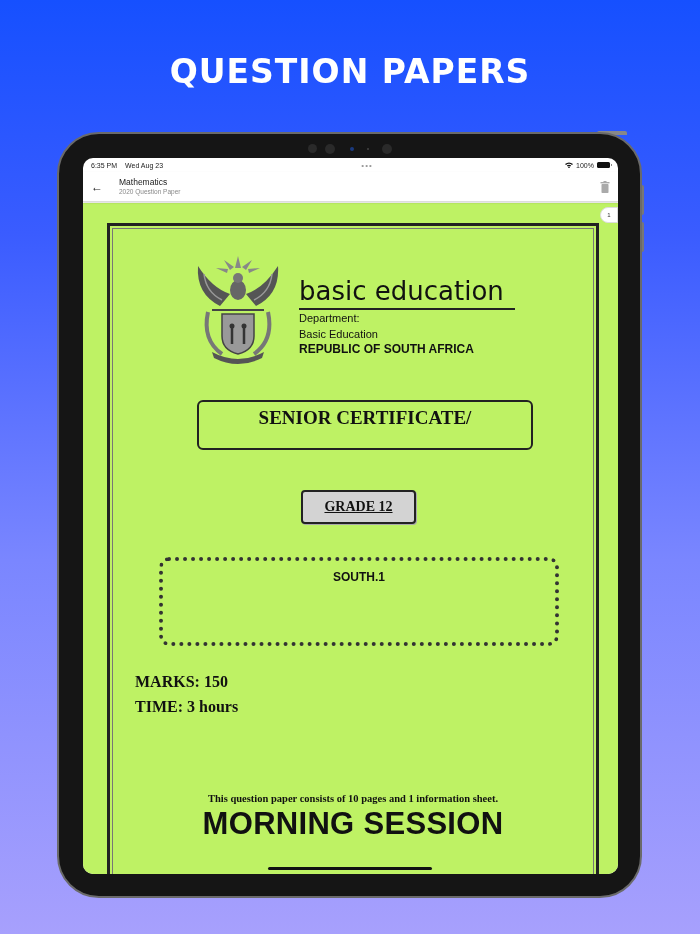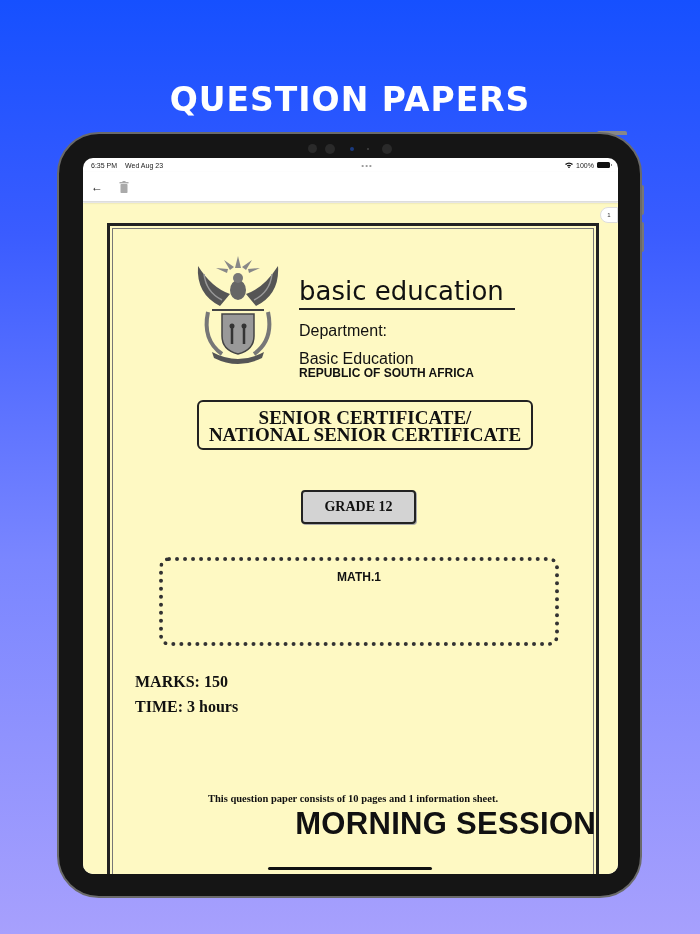--- a/index.html
+++ b/index.html
@@ -3,21 +3,21 @@
 <meta charset="utf-8">
 <style>
   * { box-sizing: border-box; margin: 0; padding: 0; }
   html, body { width: 700px; height: 934px; overflow: hidden; }
   body {
     background: linear-gradient(180deg, #1650ff 0%, #3a5cff 25%, #7a86ff 60%, #a7a0fd 100%);
     font-family: "Liberation Sans", sans-serif;
     position: relative;
   }
   .hero-title {
-    position: absolute; top: 80px; left: 0; width: 700px;
+    position: absolute; top: 52px; left: 0; width: 700px;
     text-align: center; color: #fff;
     font-family: "DejaVu Sans", sans-serif;
     font-weight: bold; font-size: 33px; letter-spacing: 1px;
   }
   .device {
     position: absolute; left: 57px; top: 132px; width: 585px; height: 766px;
     background: #151515; border-radius: 42px;
     border: 2px solid #6a6a6a;
   }
   .device-btn {
@@ -48,68 +48,69 @@
   .app-bar {
     height: 30px; display: flex; align-items: center; padding: 0 8px;
     border-bottom: 1px solid #ddd; box-shadow: 0 1px 2px rgba(0,0,0,0.15);
     position: relative; z-index: 2; background: #fff;
   }
   .back-btn { width: 16px; font-size: 12px; color: #222; margin-right: 12px; cursor: pointer; }
   .title-wrap { flex: 1; line-height: 1.1; }
   .app-title { font-size: 8.5px; color: #222; }
   .app-subtitle { font-size: 6.5px; color: #888; }
   .delete-btn { width: 10px; height: 12px; cursor: pointer; }
-  .viewer { position: absolute; top: 45px; left: 0; width: 535px; height: 671px; background: #fef9c3; }
+  .viewer { position: absolute; top: 45px; left: 0; width: 535px; height: 671px; background: #bef264; }
   .page-badge {
     position: absolute; right: 0px; top: 4px; width: 18px; height: 16px;
     background: #fff; border: 1px solid #ddd; border-radius: 8px 0 0 8px;
     font-size: 6px; color: #333; text-align: center; line-height: 14px;
   }
   .paper {
     position: absolute; left: 24px; top: 20px; width: 492px; height: 680px;
     border: 3px solid #222; outline: 1px solid #777; outline-offset: -6px;
   }
   .crest { position: absolute; left: 84px; top: 28px; width: 88px; height: 110px; }
   .be-block { position: absolute; left: 189px; top: 50px; width: 216px; }
   .be-title {
     font-size: 26px; color: #111; border-bottom: 2px solid #222;
     padding-bottom: 2px; font-family: "DejaVu Sans", sans-serif; font-weight: normal;
   }
-  .be-dept { font-size: 16px; color: #111; margin-top: 13px; line-height: 15px; }
+  .be-dept { font-size: 11px; color: #111; margin-top: 1px; line-height: 15px; }
   .be-rsa { font-size: 12px; font-weight: bold; color: #111; line-height: 15px; }
   .cert-box {
     position: absolute; left: 87px; top: 174px; width: 336px; height: 50px;
     border: 2px solid #222; border-radius: 6px;
     font-family: "Liberation Serif", serif; font-weight: bold; font-size: 19px;
     text-align: center; line-height: 17px; padding-top: 7px; color: #111;
   }
   .grade-box {
     position: absolute; left: 191px; top: 264px; width: 115px; height: 34px;
     border: 2px solid #222; border-radius: 4px; background: #d3d3d3;
     font-family: "Liberation Serif", serif; font-weight: bold; font-size: 14px;
     text-align: center; line-height: 30px; color: #111;
     box-shadow: 1px 1px 0 #aaa;
+    text-decoration: underline;
   }
   .subject-box {
     position: absolute; left: 49px; top: 331px; width: 400px; height: 89px;
     border: 4px dotted #333; border-radius: 10px;
     text-align: center; font-weight: bold; font-size: 12px; color: #111;
   }
   .subject-box div { height: 26px; line-height: 26px; }
   .subject-box div:first-child { margin-top: 3px; }
   .meta {
     position: absolute; left: 25px; font-family: "Liberation Serif", serif;
     font-weight: bold; font-size: 16px; color: #111;
   }
   .consists {
     position: absolute; left: 0; width: 486px; top: 567px; text-align: center;
     font-family: "Liberation Serif", serif; font-weight: bold; font-size: 10.5px; color: #111;
   }
   .session {
-    position: absolute; left: 0; width: 486px; top: 580px; text-align: right;
+    position: absolute; left: 0; width: 486px; top: 580px; text-align: center;
     font-weight: bold; font-size: 31px; color: #111; letter-spacing: 0.3px;
   }
   .home-indicator {
     position: absolute; left: 185px; bottom: 4px; width: 164px; height: 3px;
     background: #111; border-radius: 2px;
   }
 </style>
 </head>
 <body>
 
@@ -141,20 +142,24 @@
         </svg>
         <span>100%</span>
         <div class="battery"></div>
       </div>
     </div>
 
     <div class="app-bar">
       <div class="back-btn">
         <span>←</span>
       </div>
+      <div class="title-wrap">
+        <div class="app-title">Mathematics</div>
+        <div class="app-subtitle">2020 Question Paper</div>
+      </div>
       <svg class="delete-btn" viewBox="0 0 10 12">
         <rect x="0.5" y="1" width="9" height="1.4" fill="#aaa"></rect>
         <rect x="3.5" y="0" width="3" height="1.2" fill="#aaa"></rect>
         <rect x="1.5" y="3" width="7" height="9" rx="0.8" fill="#aaa"></rect>
       </svg>
     </div>
 
     <div class="viewer">
       <div class="page-badge">1</div>
 
@@ -193,27 +198,26 @@
 
         <div class="be-block">
           <div class="be-title">basic education</div>
           <div class="be-dept">Department:</div>
           <div class="be-dept">Basic Education</div>
           <div class="be-rsa">REPUBLIC OF SOUTH AFRICA</div>
         </div>
 
         <div class="cert-box">
           <div>SENIOR CERTIFICATE/</div>
-          <div>NATIONAL SENIOR CERTIFICATE</div>
         </div>
 
         <div class="grade-box">GRADE 12</div>
 
         <div class="subject-box">
-          <div>MATH.1</div>
+          <div>SOUTH.1</div>
         </div>
 
         <div class="meta" style="top:447px;">MARKS:  150</div>
         <div class="meta" style="top:472px;">TIME:  3 hours</div>
 
         <div class="consists">This question paper consists of 10 pages and 1 information sheet.</div>
         <div class="session">MORNING SESSION</div>
       </div>
 
       <div class="home-indicator"></div>

